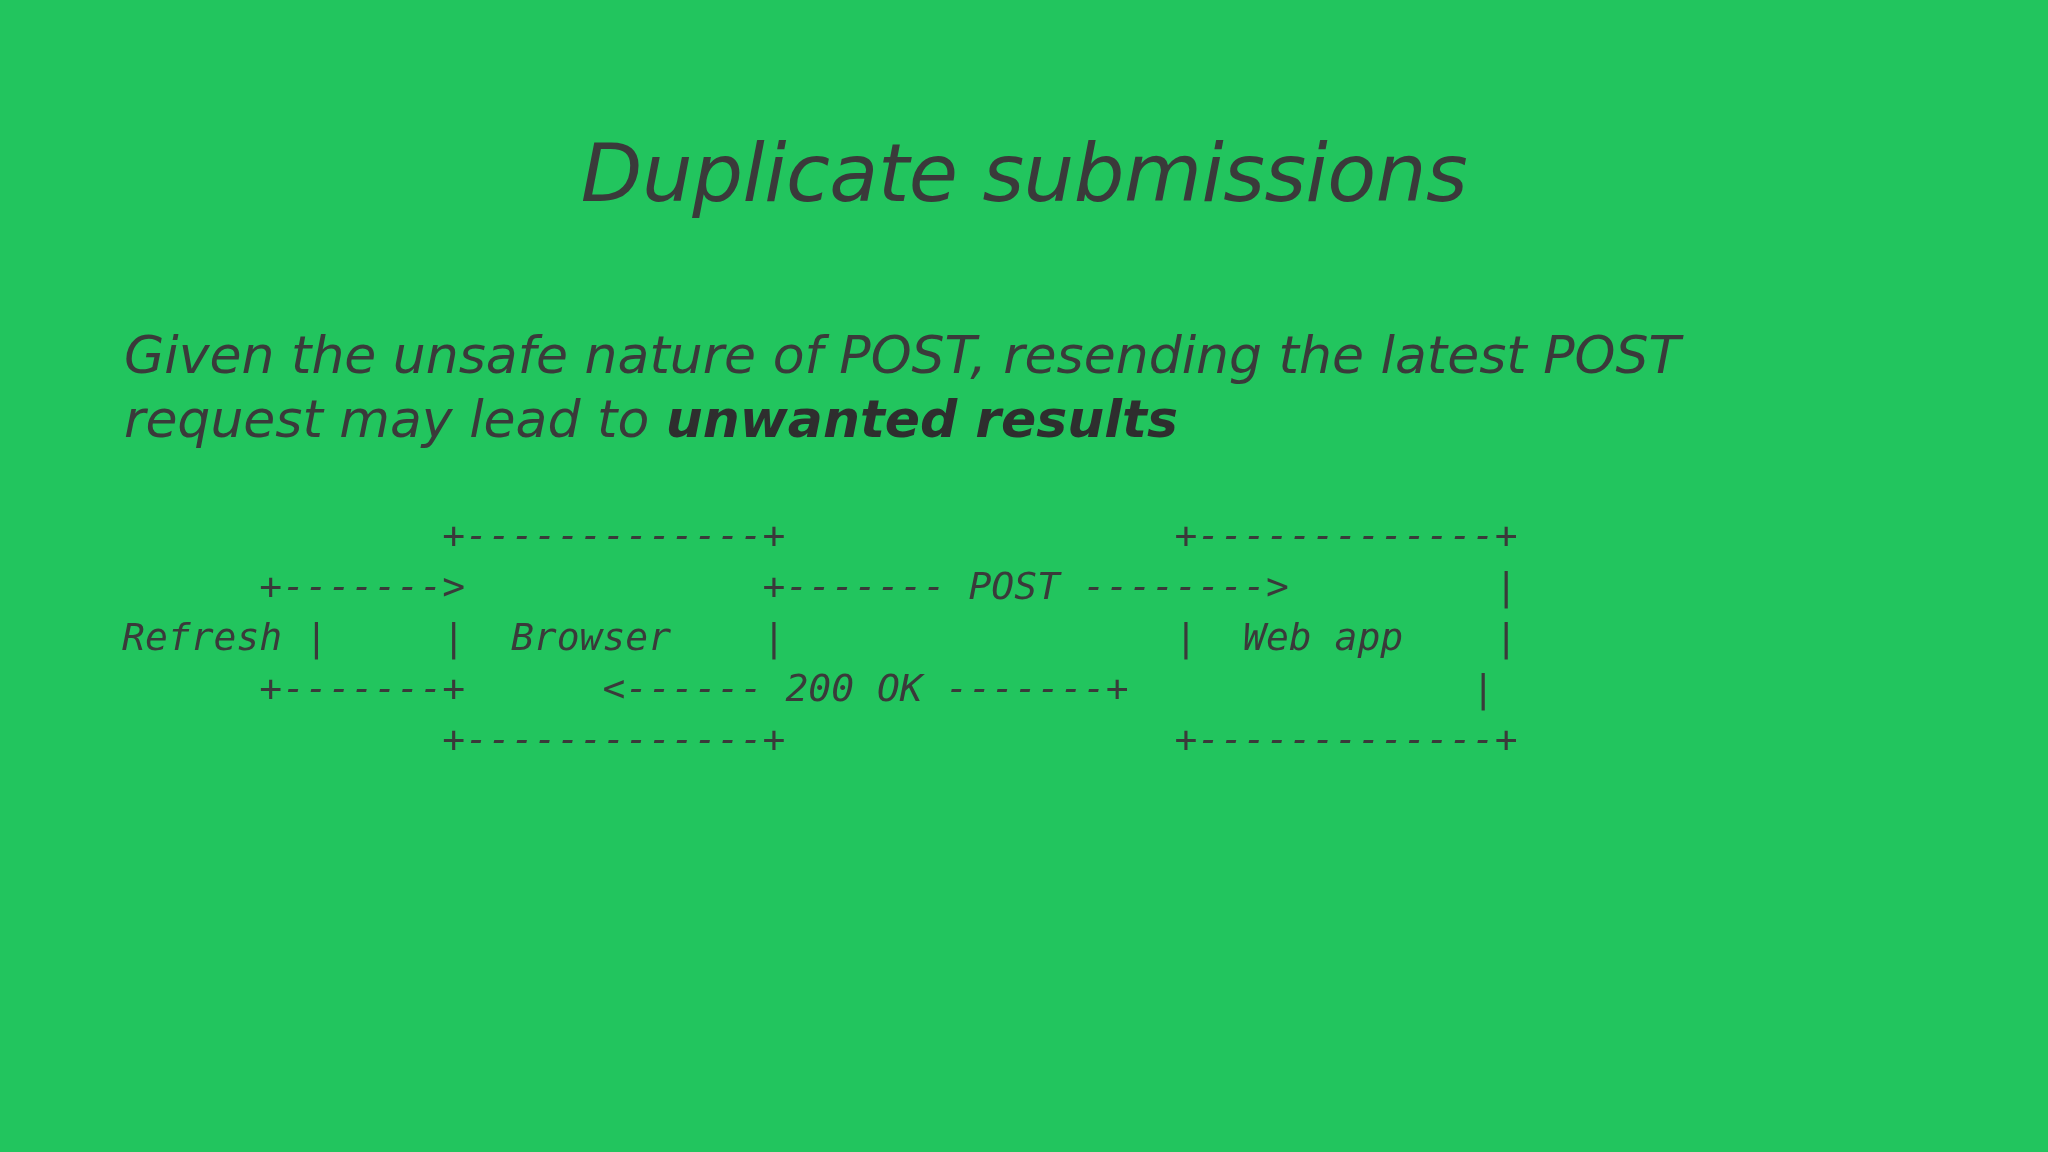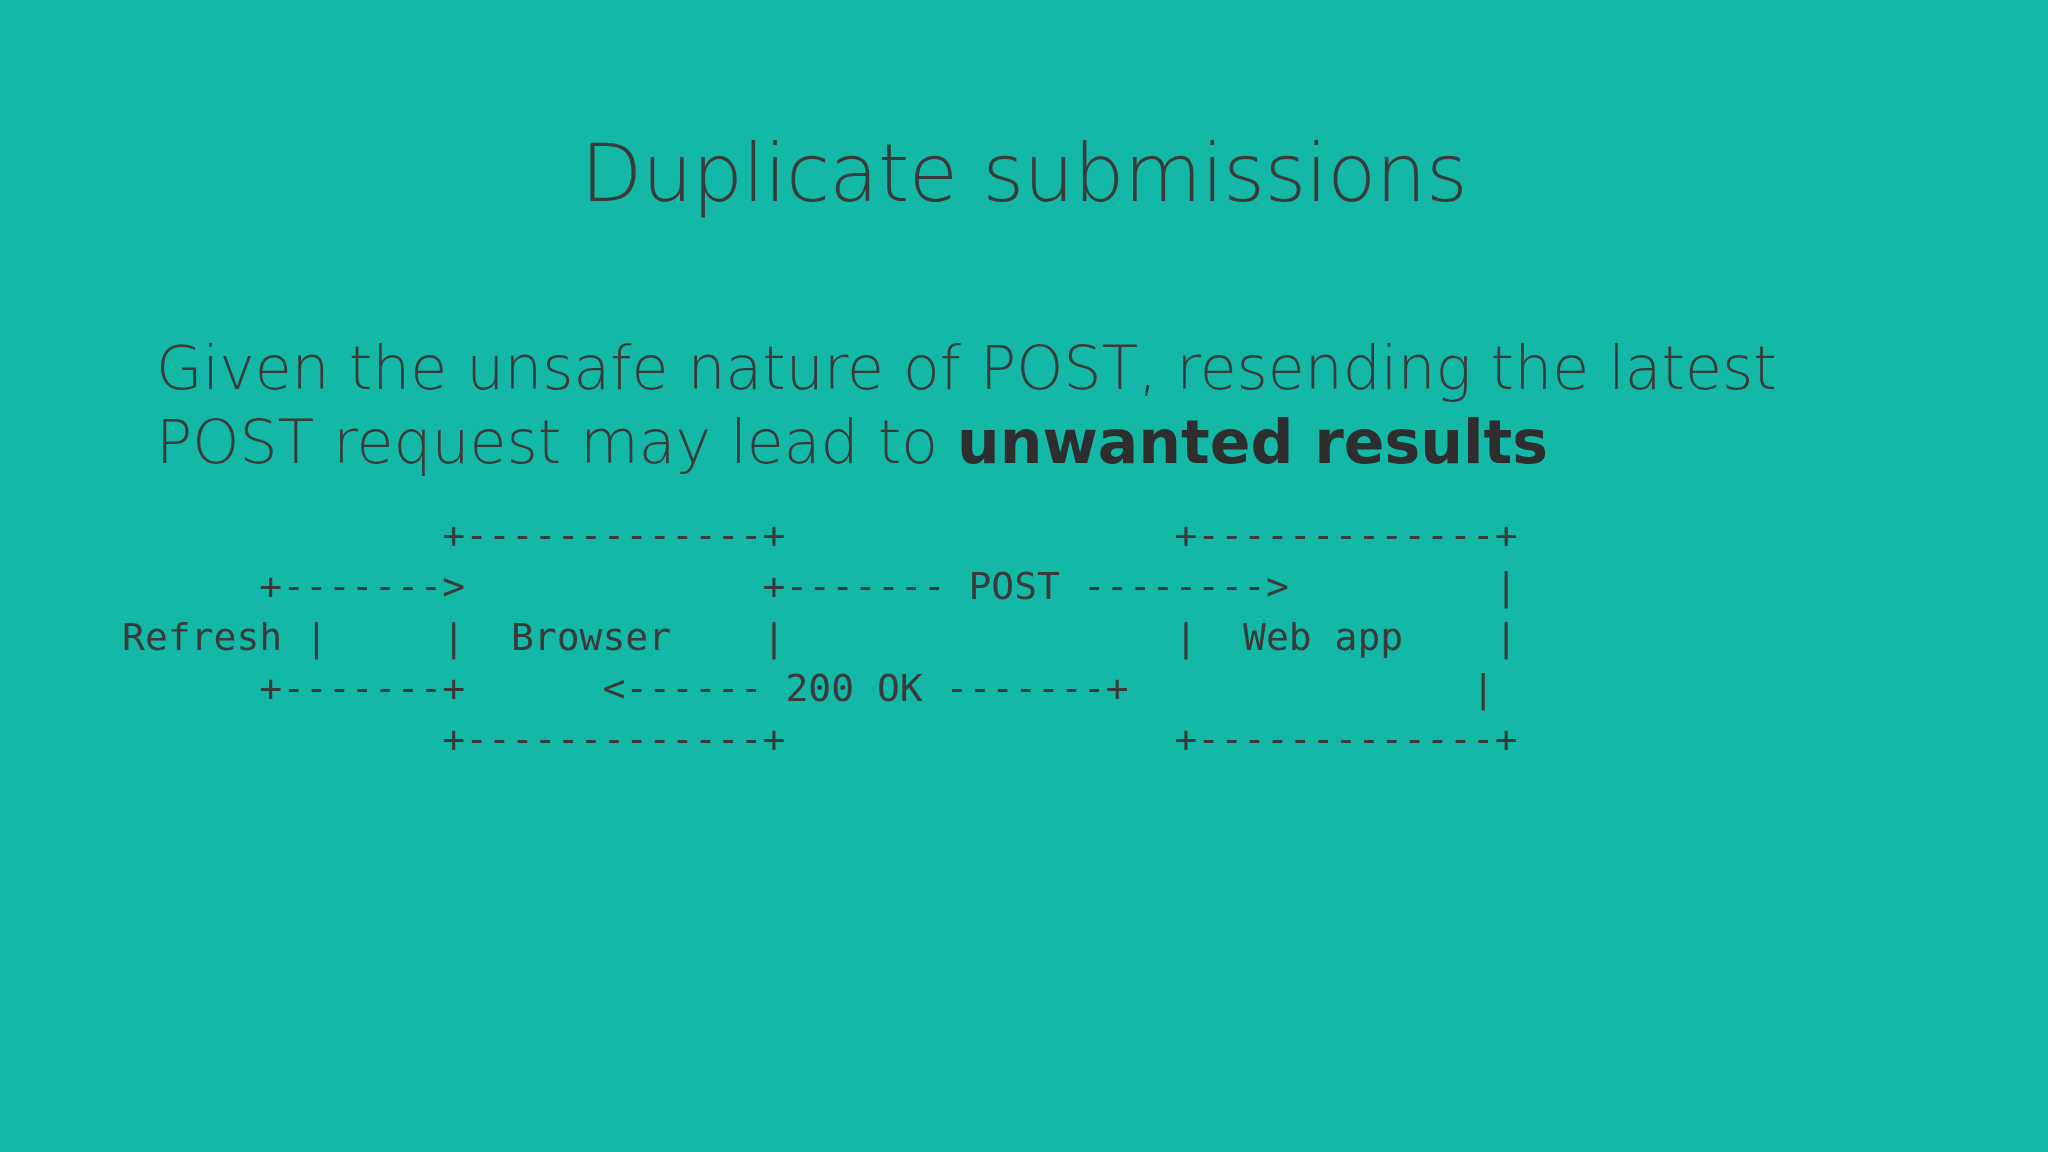--- a/index.html
+++ b/index.html
@@ -13,21 +13,22 @@
     height: 1152px;
     font-family: "Liberation Sans", sans-serif;
     color: #333333;
     overflow: hidden;
     position: relative;
   }
 
   .slide {
     position: absolute;
     inset: 0;
-    background: #14b8a6;
+    background: #22c55e;
+    font-style: italic;
   }
 
   .slide-title {
     position: absolute;
     top: 78px;
     left: 0;
     width: 2048px;
     text-align: center;
     font-family: "DejaVu Sans", sans-serif;
     font-weight: 300;
@@ -38,24 +39,23 @@
     white-space: nowrap;
   }
 
   .slide-body {
     position: absolute;
     top: 272px;
     left: 124px;
     width: 1700px;
     font-family: "DejaVu Sans", sans-serif;
     font-weight: 300;
-    font-size: 60px;
+    font-size: 52px;
     line-height: 1.23;
     color: #3a3a3a;
-    margin-left: 32px;
   }
 
   .slide-body .emph {
     font-weight: 700;
     color: #2e2e2e;
   }
 
   .ascii-diagram {
     position: absolute;
     top: 472px;

